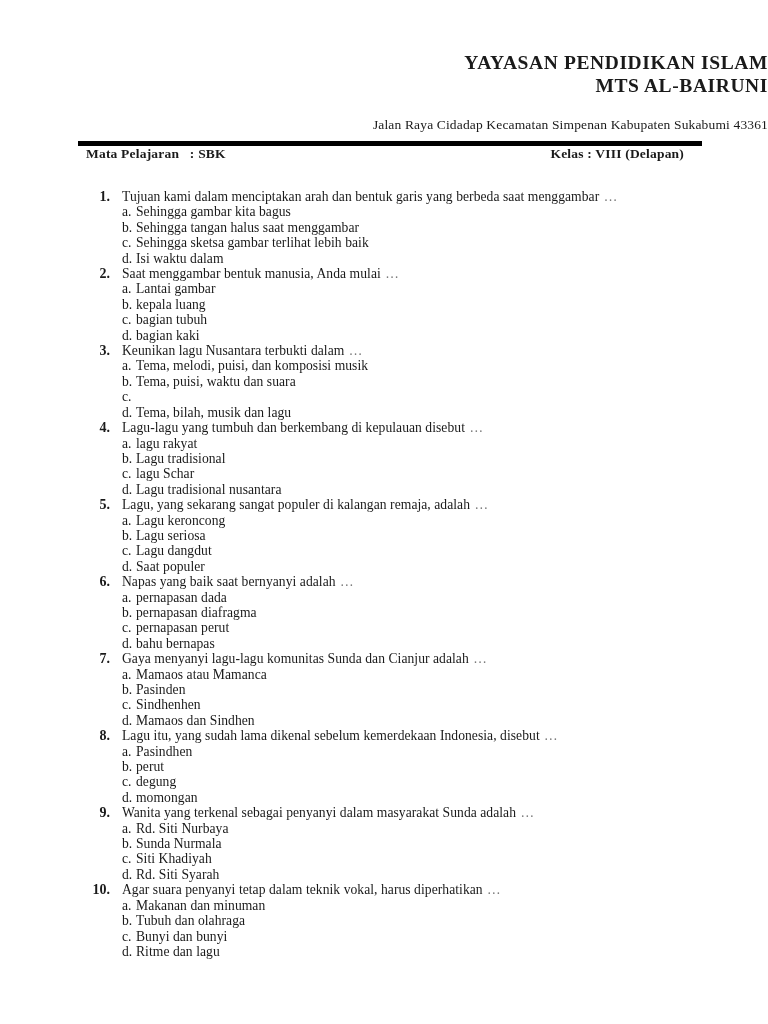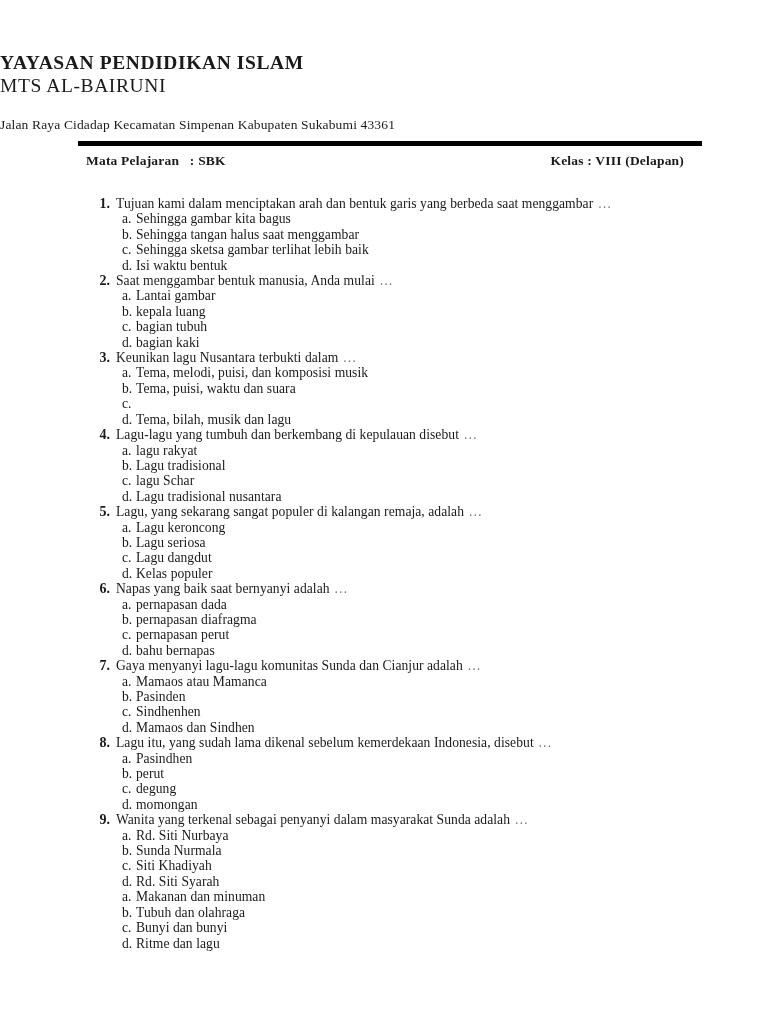--- a/index.html
+++ b/index.html
@@ -21,32 +21,32 @@
     left: 0;
     top: 0;
     width: 768px;
     height: 1024px;
     background: #fff;
   }
 
   
   .header {
     padding-top: 52px;
-    text-align: left;
+    text-align: right;
   }
   .org-name {
     font-family: "Liberation Serif", "DejaVu Serif", serif;
     font-weight: bold;
     font-size: 19.5px;
     letter-spacing: 0.6px;
     line-height: 22px;
   }
   .school-name {
     font-family: "Liberation Serif", "DejaVu Serif", serif;
-    font-weight: normal;
+    font-weight: bold;
     font-size: 19.5px;
     letter-spacing: 0.6px;
     line-height: 23px;
   }
   .address {
     font-family: "Liberation Serif", "DejaVu Serif", serif;
     font-size: 13.5px;
     line-height: 18px;
     margin-top: 19px;
     letter-spacing: 0.15px;
@@ -59,21 +59,20 @@
     padding-right: 66px;
   }
   .rule {
     height: 5px;
     background: #000000;
     width: 100%;
   }
 
   
   .meta-row {
-    margin-top: 7px;
     padding-left: 86px;
     padding-right: 84px;
     display: flex;
     justify-content: space-between;
     align-items: baseline;
     font-family: "Liberation Serif", "DejaVu Serif", serif;
     font-weight: bold;
     font-size: 13.5px;
     letter-spacing: 0.2px;
   }
@@ -99,20 +98,21 @@
     padding-right: 6px;
     box-sizing: border-box;
     font-weight: bold;
     font-size: 14px;
     line-height: 15.4px;
   }
   .q-text {
     font-size: 13.6px;
     line-height: 15.4px;
     letter-spacing: 0.05px;
+    margin-left: 6px;
   }
   .q-ellipsis {
     color: #7a7a7a;
     letter-spacing: 1px;
   }
   .options {
     padding-left: 36px;
   }
   .option {
     display: flex;
@@ -161,21 +161,21 @@
           <div class="option">
             <span class="opt-letter">b.</span>
             <span class="opt-text">Sehingga tangan halus saat menggambar</span>
           </div>
           <div class="option">
             <span class="opt-letter">c.</span>
             <span class="opt-text">Sehingga sketsa gambar terlihat lebih baik</span>
           </div>
           <div class="option">
             <span class="opt-letter">d.</span>
-            <span class="opt-text">Isi waktu bentuk</span>
+            <span class="opt-text">Isi waktu dalam</span>
           </div>
         </div>
       </div>
       <div class="question">
         <div class="q-line">
           <div class="q-num">2.</div>
           <div class="q-text"><span>Saat menggambar bentuk manusia, Anda mulai</span><span class="q-ellipsis"> …</span></div>
         </div>
         <div class="options">
           <div class="option">
@@ -256,21 +256,21 @@
           <div class="option">
             <span class="opt-letter">b.</span>
             <span class="opt-text">Lagu seriosa</span>
           </div>
           <div class="option">
             <span class="opt-letter">c.</span>
             <span class="opt-text">Lagu dangdut</span>
           </div>
           <div class="option">
             <span class="opt-letter">d.</span>
-            <span class="opt-text">Kelas populer</span>
+            <span class="opt-text">Saat populer</span>
           </div>
         </div>
       </div>
       <div class="question">
         <div class="q-line">
           <div class="q-num">6.</div>
           <div class="q-text"><span>Napas yang baik saat bernyanyi adalah</span><span class="q-ellipsis"> …</span></div>
         </div>
         <div class="options">
           <div class="option">
@@ -357,20 +357,24 @@
             <span class="opt-letter">c.</span>
             <span class="opt-text">Siti Khadiyah</span>
           </div>
           <div class="option">
             <span class="opt-letter">d.</span>
             <span class="opt-text">Rd. Siti Syarah</span>
           </div>
         </div>
       </div>
       <div class="question">
+        <div class="q-line">
+          <div class="q-num">10.</div>
+          <div class="q-text"><span>Agar suara penyanyi tetap dalam teknik vokal, harus diperhatikan</span><span class="q-ellipsis"> …</span></div>
+        </div>
         <div class="options">
           <div class="option">
             <span class="opt-letter">a.</span>
             <span class="opt-text">Makanan dan minuman</span>
           </div>
           <div class="option">
             <span class="opt-letter">b.</span>
             <span class="opt-text">Tubuh dan olahraga</span>
           </div>
           <div class="option">

